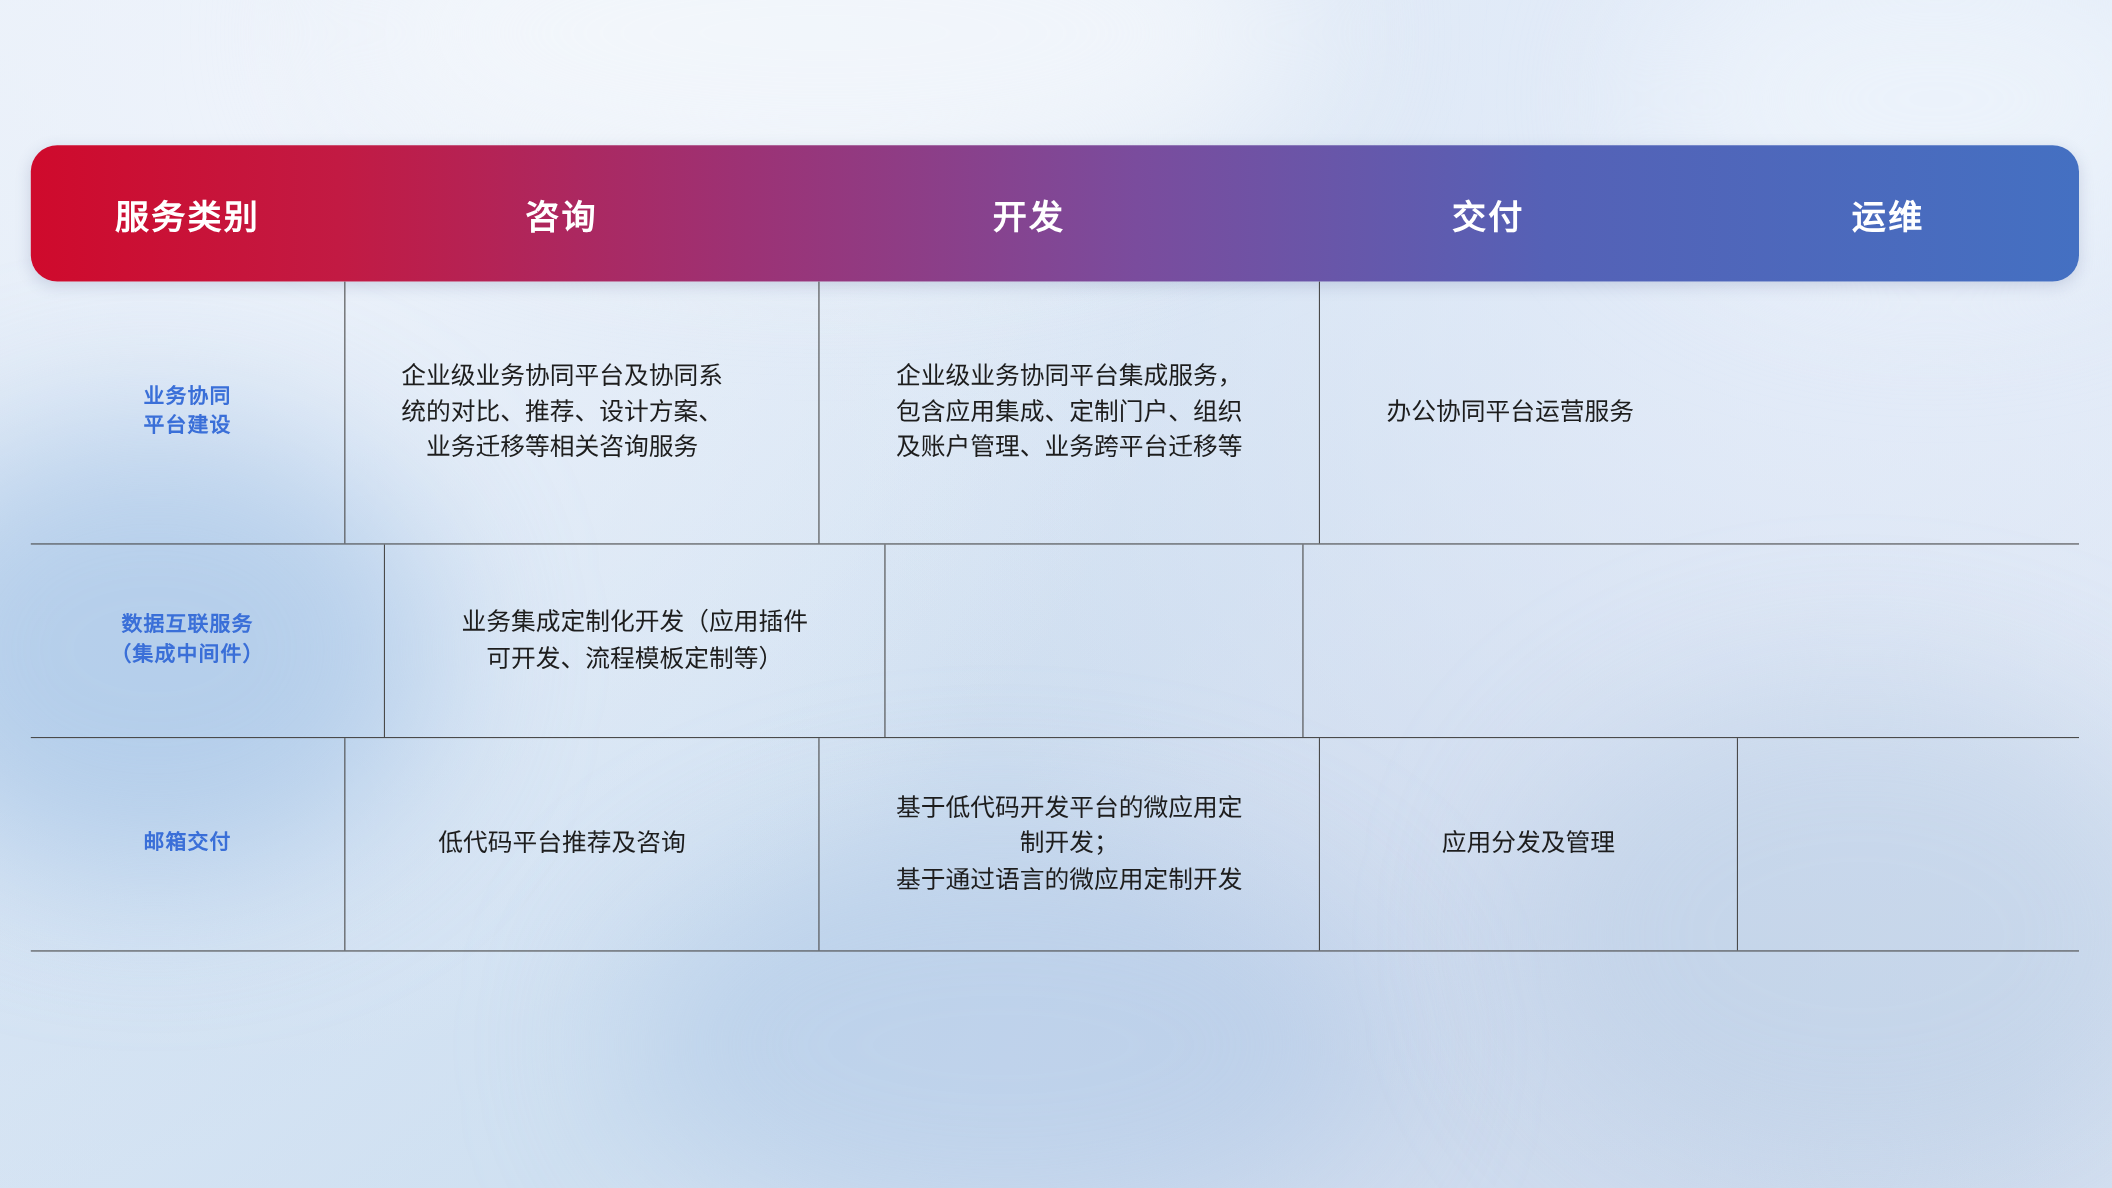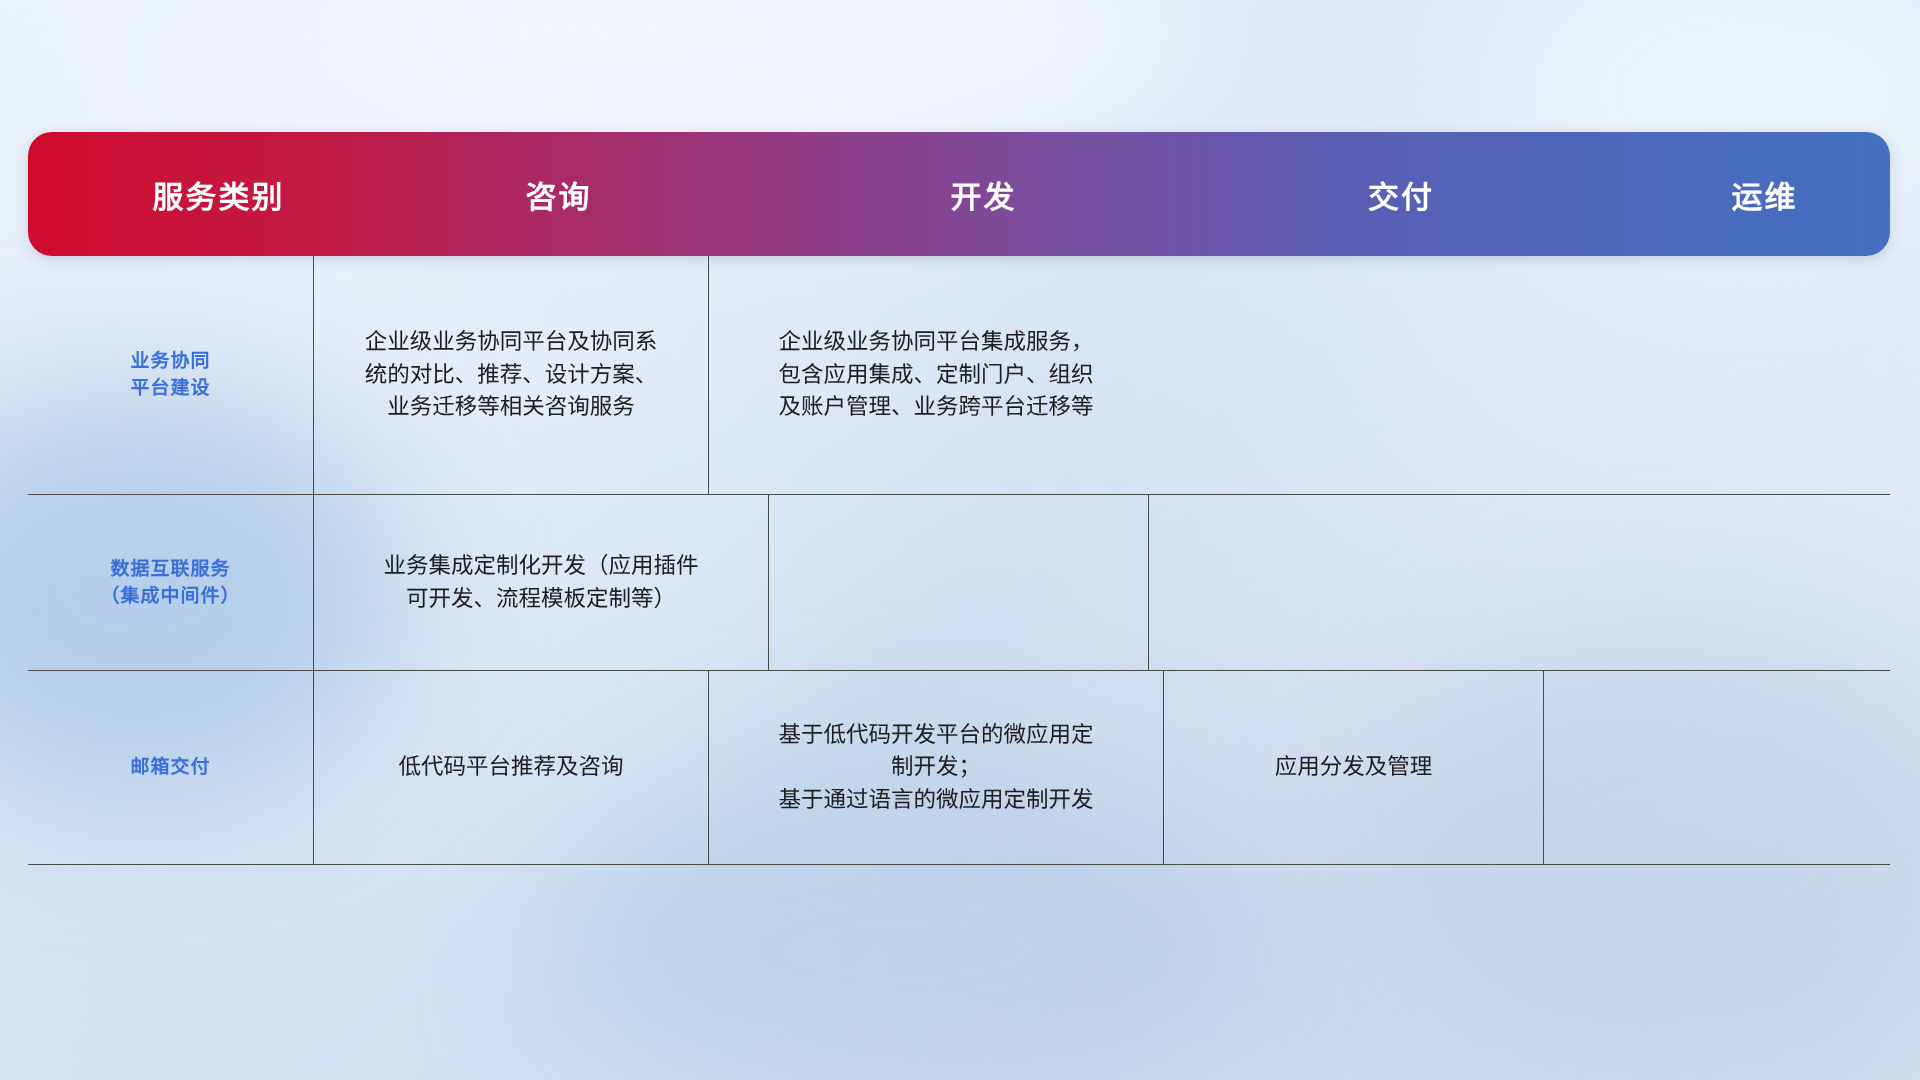--- a/index.html
+++ b/index.html
@@ -66,21 +66,21 @@
   .th {
     color: #ffffff;
     font-size: 31px;
     font-weight: bold;
     text-align: center;
     letter-spacing: 2px;
     white-space: nowrap;
   }
 
   
-  .c0 { width: 285px; flex: 0 0 285px; padding-left: 48px; }
+  .c0 { width: 285px; flex: 0 0 285px; }
   .c1 { width: 395px; flex: 0 0 395px; }
   .c2 { width: 455px; flex: 0 0 455px; }
   .c3 { width: 380px; flex: 0 0 380px; }
   .c4 { width: 347px; flex: 0 0 347px; }
 
   
   .tbody {
     position: relative;
     margin-top: 0px;
     border-top: 0;
@@ -105,21 +105,21 @@
   }
   .td.cat {
     color: #3a6fd8;
     font-weight: bold;
     font-size: 19px;
     letter-spacing: 1px;
     line-height: 1.4;
   }
   
   .td.c1 { border-left: 1px solid #4a4a4a; }
-  .td.c2 { border-left: 1px solid #4a4a4a; }
+  .td.c2 { border-left: 1px solid #4a4a4a; margin-left: 36px; }
   .td.c3 { border-left: 1px solid #4a4a4a; }
   .td.c4 { border-left: 1px solid #4a4a4a; }
 
   .row-h1 { height: 238px; }
   .row-h2 { height: 175px; }
   .row-h3 { height: 193px; }
 
   .cell-text { white-space: pre-line; }
 </style>
 </head>
@@ -146,20 +146,21 @@
 
       <div class="trow row-h1">
         <div class="td cat c0 cell-text">业务协同
 平台建设</div>
         <div class="td c1 cell-text">企业级业务协同平台及协同系
 统的对比、推荐、设计方案、
 业务迁移等相关咨询服务</div>
         <div class="td c2 cell-text">企业级业务协同平台集成服务，
 包含应用集成、定制门户、组织
 及账户管理、业务跨平台迁移等</div>
+        <div class="td c4 cell-text">办公协同平台运营服务</div>
       </div>
 
       <div class="trow row-h2">
         <div class="td cat c0 cell-text">数据互联服务
 （集成中间件）</div>
         <div class="td c2 cell-text">业务集成定制化开发（应用插件
 可开发、流程模板定制等）</div>
         <div class="td c3 cell-text"></div>
         <div class="td c4 cell-text"></div>
       </div>

